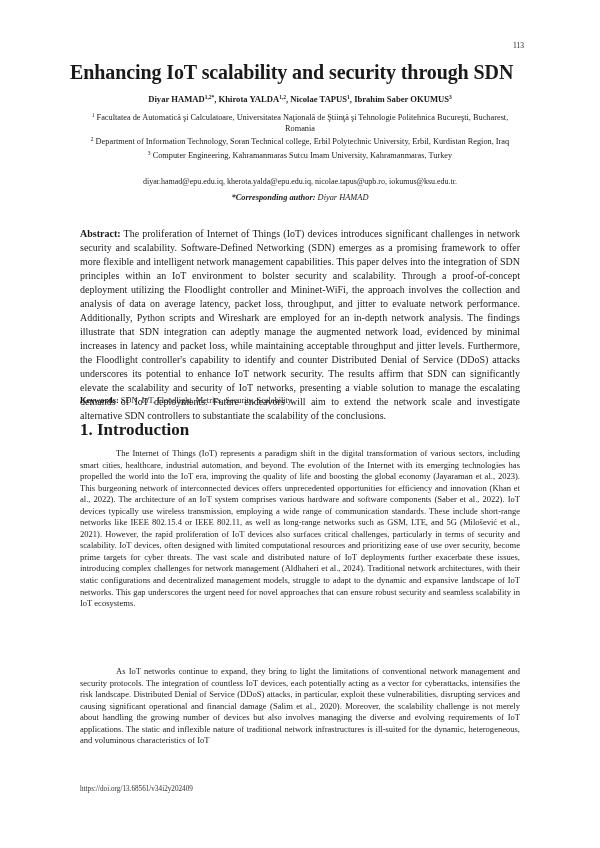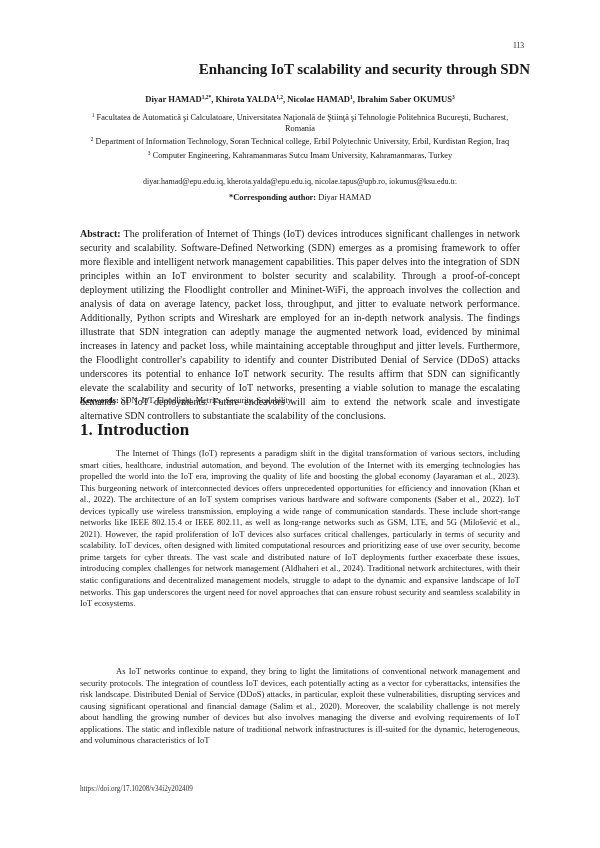--- a/index.html
+++ b/index.html
@@ -8,40 +8,40 @@
       font-family: "Liberation Serif", "DejaVu Serif", serif; color: #1a1a1a;
       position: relative;
     }
     .page { position: absolute; left: 80px; top: 0; width: 440px; }
     .running-header {
       position: absolute; top: 41px; left: 0; width: 440px;
       font-size: 7.6px; color: #222; white-space: nowrap;
     }
     .running-header .page-num { position: absolute; right: -4px; top: 0; }
     .title {
-      position: absolute; top: 61px; left: -10px; width: 460px; text-align: right;
-      font-weight: bold; font-size: 15px; letter-spacing: -0.1px; white-space: nowrap;
+      position: absolute; top: 61px; left: -10px; width: 460px; text-align: left;
+      font-weight: bold; font-size: 20px; letter-spacing: -0.1px; white-space: nowrap;
     }
     .authors {
       position: absolute; top: 94px; left: 0; width: 440px; text-align: center;
       font-weight: bold; font-size: 8.6px; white-space: nowrap;
     }
     .authors sup { font-size: 5.5px; vertical-align: 3px; }
     .affils {
       position: absolute; top: 110px; left: 0; width: 440px; text-align: center;
       font-size: 8.3px; line-height: 11.2px;
     }
     .affils sup { font-size: 5.5px; vertical-align: 3px; }
     .emails {
       position: absolute; top: 177px; left: 0; width: 440px; text-align: center;
       font-size: 8px; white-space: nowrap;
     }
     .corresp {
       position: absolute; top: 192px; left: 0; width: 440px; text-align: center;
-      font-size: 8.4px; line-height: 11px;
+      font-size: 8.4px; line-height: 11px; font-style: italic;
     }
     .corresp b { font-weight: bold; }
     .abstract {
       position: absolute; top: 227px; left: 0; width: 440px;
       font-size: 10px; line-height: 14px; text-align: justify;
     }
     .abstract .lbl, .keywords .lbl { font-weight: bold; }
     .keywords {
       position: absolute; top: 396px; left: 0; width: 440px;
       font-size: 8.3px; white-space: nowrap;
@@ -66,21 +66,21 @@
 
 <div class="page">
 
   <div class="running-header">
     <span class="page-num">113</span>
   </div>
 
   <div class="title">Enhancing IoT scalability and security through SDN</div>
 
   <div class="authors">
-    <span><span>Diyar HAMAD</span><sup>1,2*</sup><span>, </span></span><span><span>Khirota YALDA</span><sup>1,2</sup><span>, </span></span><span><span>Nicolae HAMAD</span><sup>1</sup><span>, </span></span><span><span>Ibrahim Saber OKUMUS</span><sup>3</sup></span>
+    <span><span>Diyar HAMAD</span><sup>1,2*</sup><span>, </span></span><span><span>Khirota YALDA</span><sup>1,2</sup><span>, </span></span><span><span>Nicolae TAPUS</span><sup>1</sup><span>, </span></span><span><span>Ibrahim Saber OKUMUS</span><sup>3</sup></span>
   </div>
 
   <div class="affils">
     <div><sup>1</sup><span> Facultatea de Automatică şi Calculatoare, Universitatea Naţională de Ştiinţă şi Tehnologie Politehnica Bucureşti, Bucharest, Romania</span></div>
     <div><sup>2</sup><span> Department of Information Technology, Soran Technical college, Erbil Polytechnic University, Erbil, Kurdistan Region, Iraq</span></div>
     <div><sup>3</sup><span> Computer Engineering, Kahramanmaras Sutcu Imam University, Kahramanmaras, Turkey</span></div>
   </div>
 
   <div class="emails">diyar.hamad@epu.edu.iq, kherota.yalda@epu.edu.iq, nicolae.tapus@upb.ro, iokumus@ksu.edu.tr.</div>
 
@@ -94,14 +94,14 @@
 
   <div class="keywords">
     <span class="lbl">Keywords:</span><span> SDN, IoT, Floodlight, Metrics, Security, Scalability.</span>
   </div>
 
   <div class="section-heading">1. Introduction</div>
 
   <p class="body-para para-1" style="margin:0">The Internet of Things (IoT) represents a paradigm shift in the digital transformation of various sectors, including smart cities, healthcare, industrial automation, and beyond. The evolution of the Internet with its emerging technologies has propelled the world into the IoT era, improving the quality of life and boosting the global economy (Jayaraman et al., 2023). This burgeoning network of interconnected devices offers unprecedented opportunities for efficiency and innovation (Khan et al., 2022). The architecture of an IoT system comprises various hardware and software components (Saber et al., 2022). IoT devices typically use wireless transmission, employing a wide range of communication standards. These include short-range networks like IEEE 802.15.4 or IEEE 802.11, as well as long-range networks such as GSM, LTE, and 5G (Milošević et al., 2021). However, the rapid proliferation of IoT devices also surfaces critical challenges, particularly in terms of security and scalability. IoT devices, often designed with limited computational resources and prioritizing ease of use over security, become prime targets for cyber threats. The vast scale and distributed nature of IoT deployments further exacerbate these issues, introducing complex challenges for network management (Aldhaheri et al., 2024). Traditional network architectures, with their static configurations and decentralized management models, struggle to adapt to the dynamic and expansive landscape of IoT networks. This gap underscores the urgent need for novel approaches that can ensure robust security and seamless scalability in IoT ecosystems.</p>
   <p class="body-para para-2" style="margin:0">As IoT networks continue to expand, they bring to light the limitations of conventional network management and security protocols. The integration of countless IoT devices, each potentially acting as a vector for cyberattacks, intensifies the risk landscape. Distributed Denial of Service (DDoS) attacks, in particular, exploit these vulnerabilities, disrupting services and causing significant operational and financial damage (Salim et al., 2020). Moreover, the scalability challenge is not merely about handling the growing number of devices but also involves managing the diverse and evolving requirements of IoT applications. The static and inflexible nature of traditional network infrastructures is ill-suited for the dynamic, heterogeneous, and voluminous characteristics of IoT</p>
 
-  <div class="doi">https://doi.org/17.10208/v34i2y202409</div>
+  <div class="doi">https://doi.org/13.68561/v34i2y202409</div>
 </div>
 
 </body></html>

